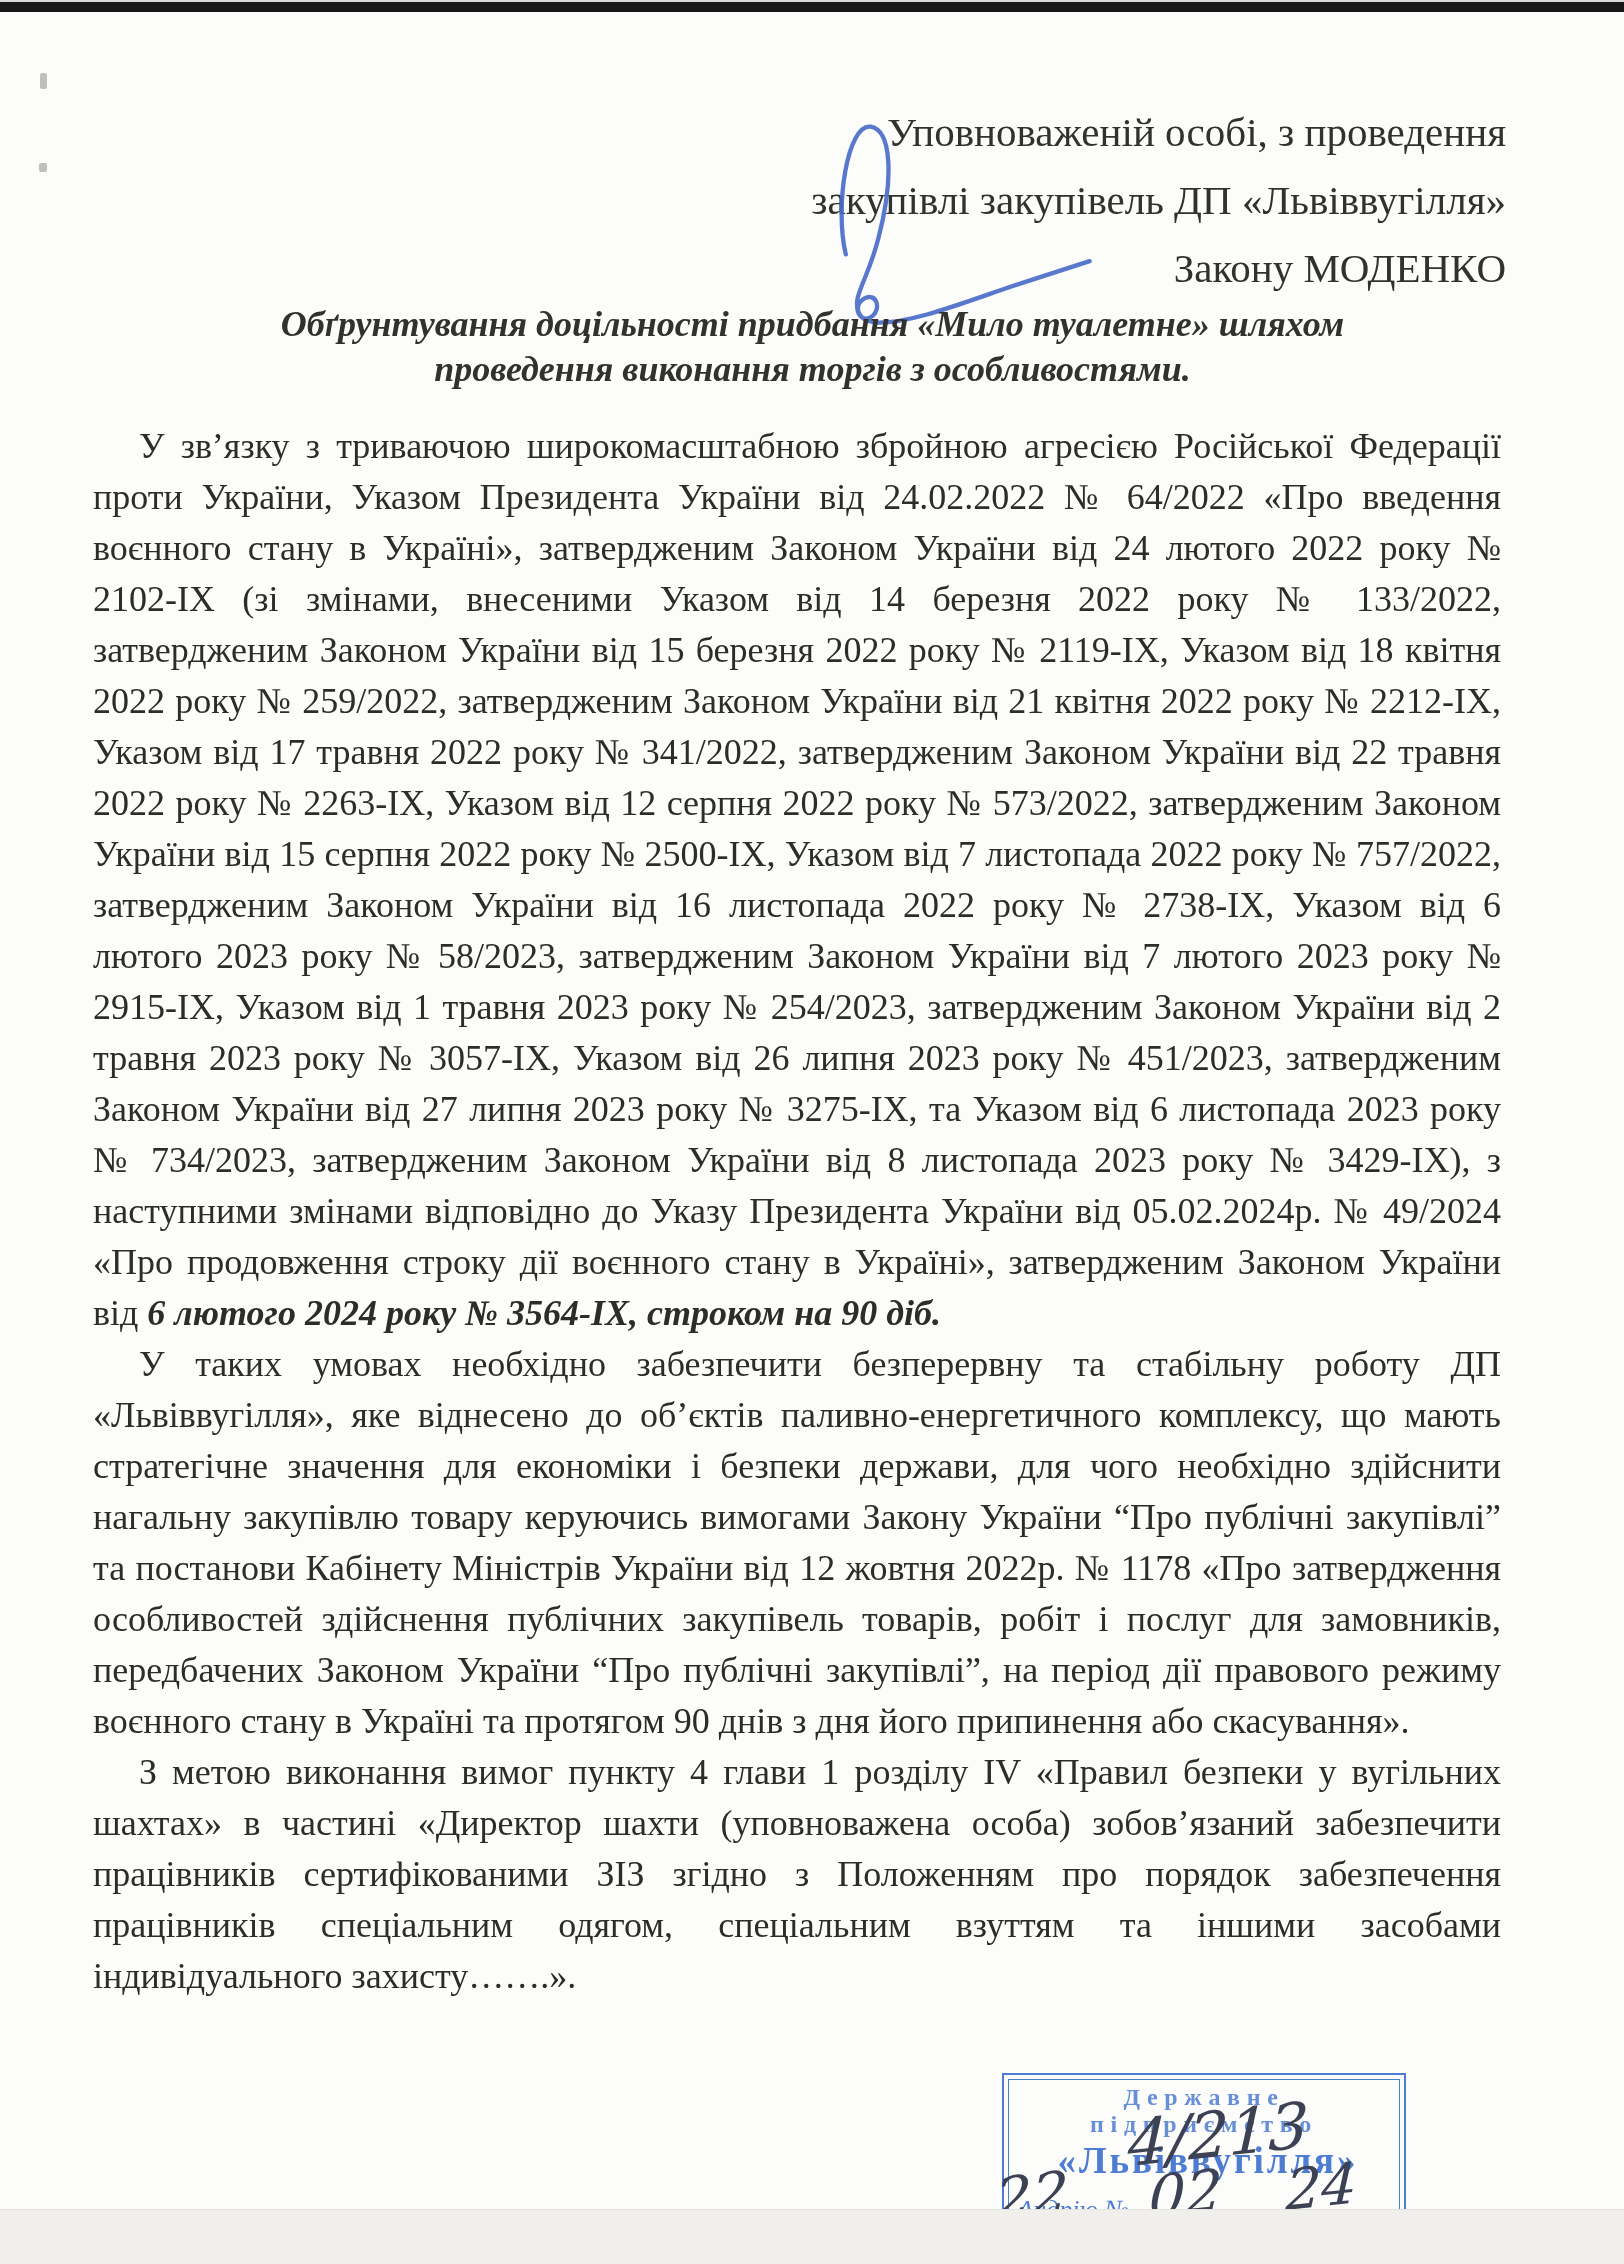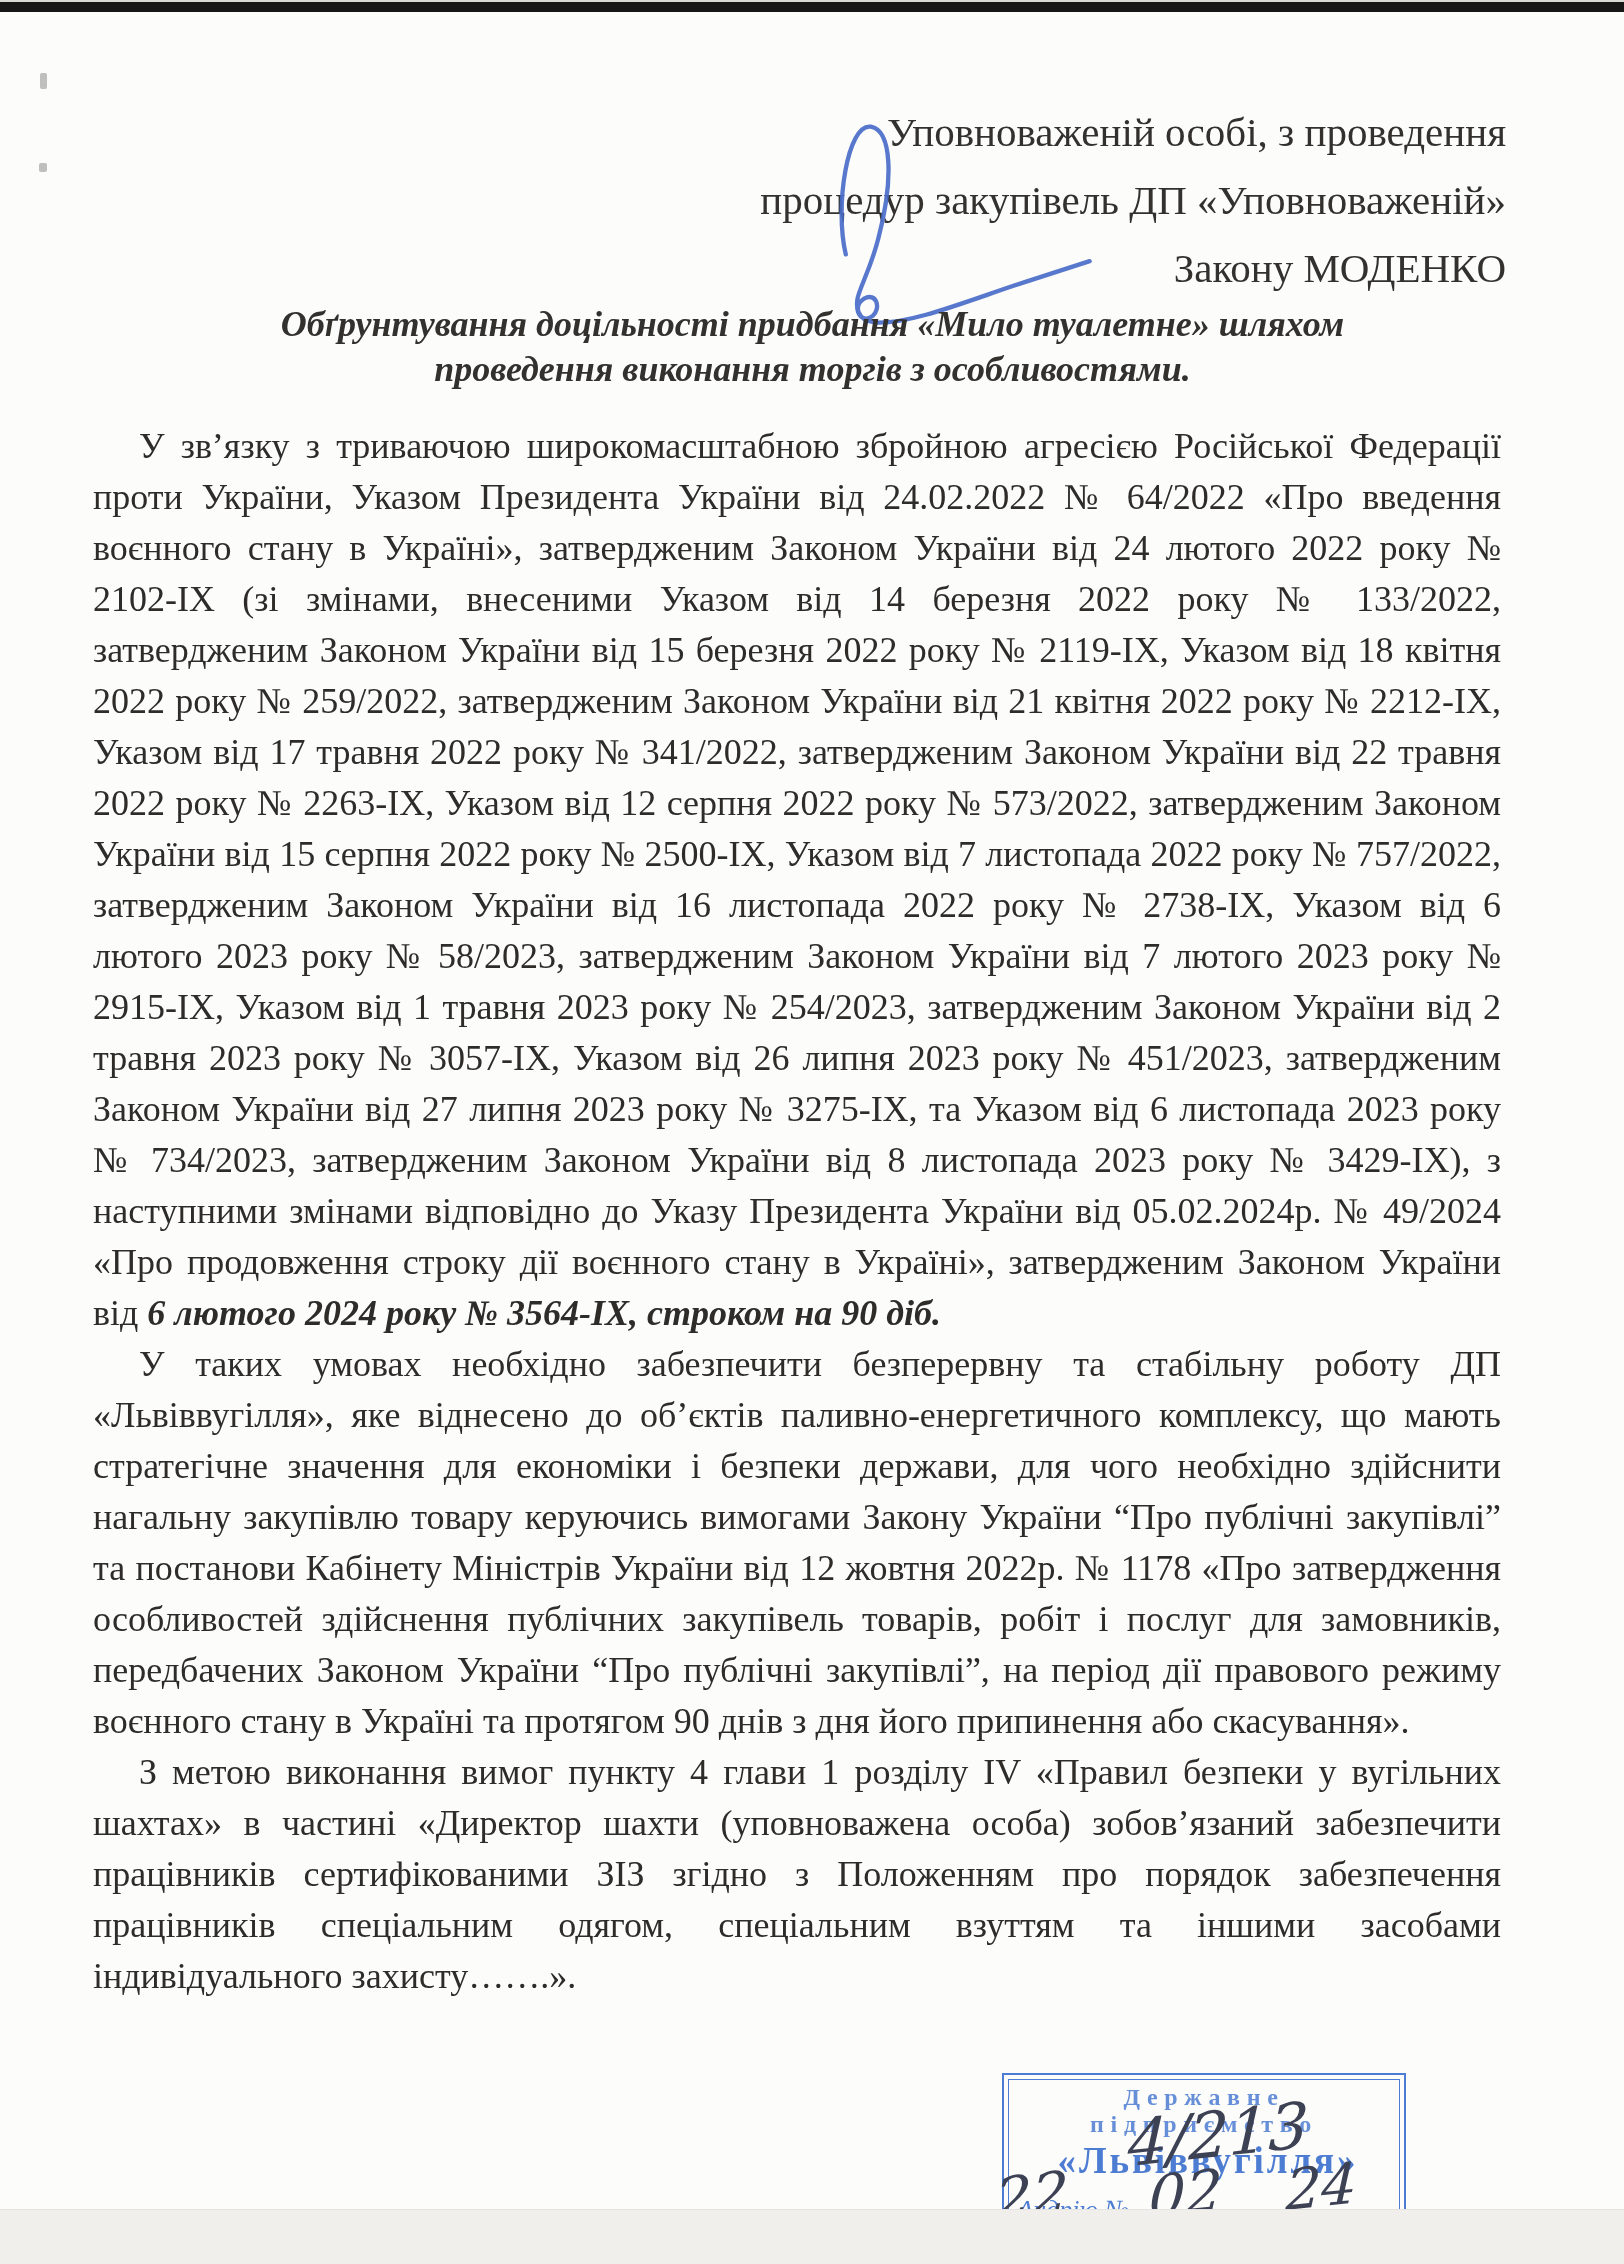--- a/index.html
+++ b/index.html
@@ -119,21 +119,21 @@
 <body>
 
 <div class="page">
 
   <div class="scan-top-edge"></div>
   <div class="speck speck-1"></div>
   <div class="speck speck-2"></div>
 
   <div class="addressee">
     <div>Уповноваженій особі, з проведення</div>
-    <div>процедур закупівель ДП «Уповноваженій»</div>
+    <div>закупівлі закупівель ДП «Львіввугілля»</div>
     <div>Закону МОДЕНКО</div>
   </div>
 
   <svg class="signature" viewBox="0 0 400 260" xmlns="http://www.w3.org/2000/svg">
     <path d="M 80 145
              C 68 95, 82 8, 106 12
              C 128 16, 130 66, 114 128
              C 106 160, 94 180, 92 192
              C 90 210, 99 216, 108 209
              C 117 201, 112 184, 99 191

